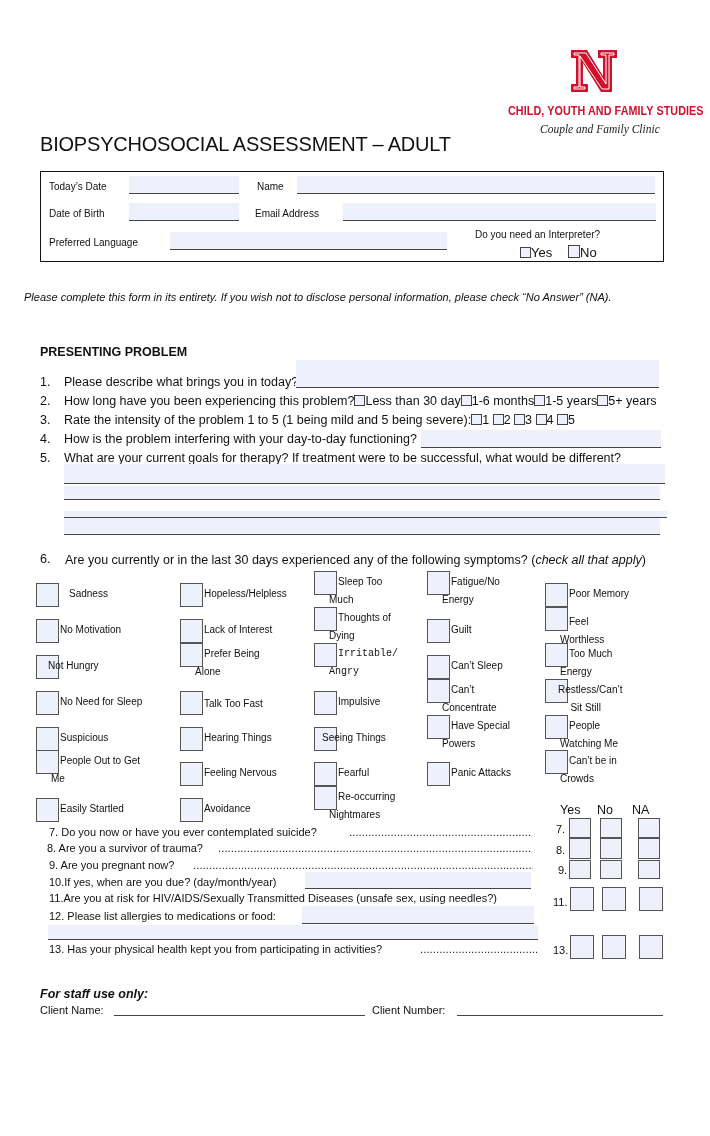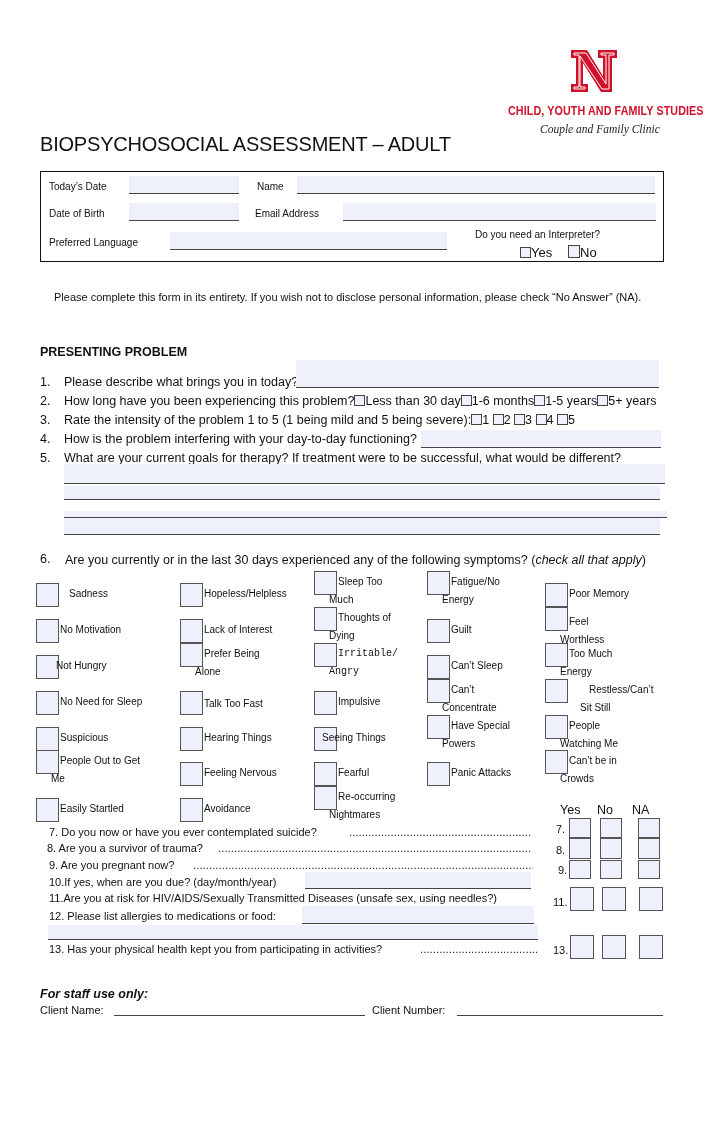--- a/index.html
+++ b/index.html
@@ -49,21 +49,21 @@
 <div class="lbl" style="left:49px;top:234px;">Preferred Language</div>
 <div class="field" style="left:170px;top:232px;width:277px;"></div>
 <div class="lbl" style="left:475px;top:226px;">Do you need an Interpreter?</div>
 <div class="abs t13" style="left:520px;top:245px;">
   <span class="cb-sm"></span><span>Yes</span>
 </div>
 <div class="abs t13" style="left:568px;top:245px;">
   <span class="cb-sm" style="width:12px;height:13px;"></span><span>No</span>
 </div>
 
-<div class="abs t11" style="left:54px;top:291px;">Please complete this form in its entirety. If you wish not to disclose personal information, please check “No Answer” (NA).</div>
+<div class="abs t11" style="left:24px;top:291px;font-style:italic;">Please complete this form in its entirety. If you wish not to disclose personal information, please check “No Answer” (NA).</div>
 
 <div class="abs" style="left:40px;top:345px;font-size:12.5px;font-weight:bold;">PRESENTING PROBLEM</div>
 
 <div class="abs t12" style="left:40px;top:375px;">1.</div>
 <div class="abs t12" style="left:64px;top:375px;">Please describe what brings you in today?</div>
 <div class="field" style="left:296px;top:360px;width:363px;height:28px;"></div>
 
 <div class="abs t12" style="left:40px;top:394px;">2.</div>
 <div class="abs t12" style="left:64px;top:394px;white-space:nowrap;">
   <span>How long have you been experiencing this problem?</span><span><span class="cb-sm"></span><span>Less than 30 day</span></span><span><span class="cb-sm"></span><span>1-6 months</span></span><span><span class="cb-sm"></span><span>1-5 years</span></span><span><span class="cb-sm"></span><span>5+ years</span></span>
@@ -138,21 +138,21 @@
     </div>
     <div>
       <div class="cb" style="left: 545px; top: 607px; width: 23px; height: 24px;"></div>
       <div class="lbl" style="left: 569px; top: 613px; white-space: nowrap;">
         <div>Feel</div>
         <div style="margin-left: -9px;">Worthless</div>
       </div>
     </div>
     <div>
       <div class="cb" style="left: 36px; top: 655px; width: 23px; height: 24px;"></div>
-      <div class="lbl" style="left: 56px; top: 657px; white-space: nowrap;">Not Hungry</div>
+      <div class="lbl" style="left: 48px; top: 657px; white-space: nowrap;">Not Hungry</div>
     </div>
     <div>
       <div class="cb" style="left: 180px; top: 643px; width: 23px; height: 24px;"></div>
       <div class="lbl" style="left: 204px; top: 645px; white-space: nowrap;">
         <div>Prefer Being</div>
         <div style="margin-left: -9px;">Alone</div>
       </div>
     </div>
     <div>
       <div class="cb" style="left: 314px; top: 643px; width: 23px; height: 24px;"></div>
@@ -186,21 +186,21 @@
     </div>
     <div>
       <div class="cb" style="left: 427px; top: 679px; width: 23px; height: 24px;"></div>
       <div class="lbl" style="left: 451px; top: 681px; white-space: nowrap;">
         <div>Can’t</div>
         <div style="margin-left: -9px;">Concentrate</div>
       </div>
     </div>
     <div>
       <div class="cb" style="left: 545px; top: 679px; width: 23px; height: 24px;"></div>
-      <div class="lbl" style="left: 589px; top: 681px; white-space: nowrap;">
+      <div class="lbl" style="left: 558px; top: 681px; white-space: nowrap; text-align: center;">
         <div>Restless/Can’t</div>
         <div style="margin-left: -9px;">Sit Still</div>
       </div>
     </div>
     <div>
       <div class="cb" style="left: 36px; top: 727px; width: 23px; height: 24px;"></div>
       <div class="lbl" style="left: 60px; top: 729px; white-space: nowrap;">Suspicious</div>
     </div>
     <div>
       <div class="cb" style="left: 180px; top: 727px; width: 23px; height: 24px;"></div>

